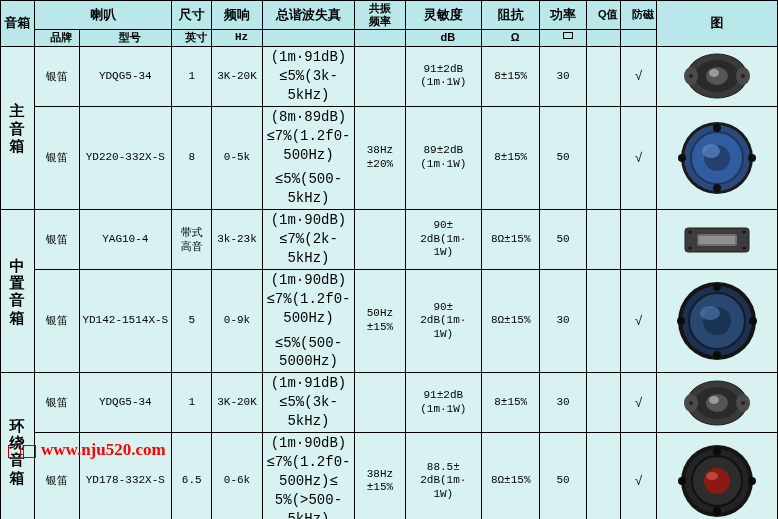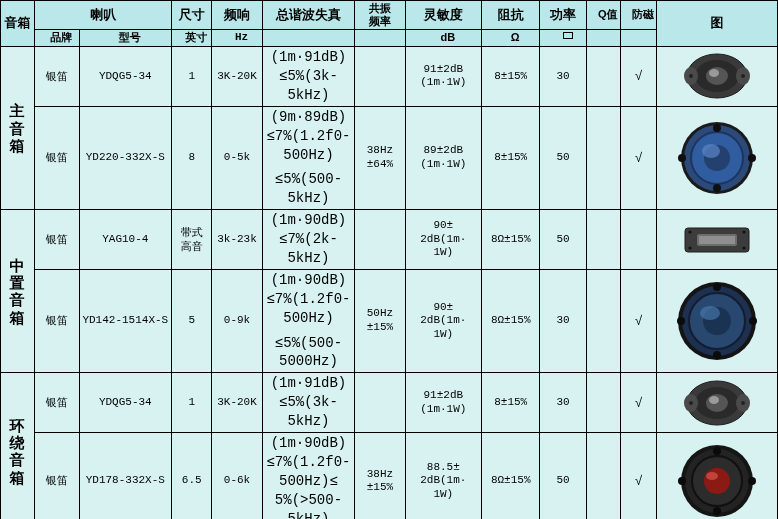--- a/index.html
+++ b/index.html
@@ -197,30 +197,30 @@
           <circle cx="80" cy="24" r="2" fill="#222"></circle>
         </svg>
       </td>
     </tr>
     <tr>
       <td class="cell">银笛</td>
       <td class="cell mono">YD220-332X-S</td>
       <td class="cell mono">8</td>
       <td class="cell mono">0-5k</td>
       <td class="cell thd mono">
-        <div>(9m·89dB)</div>
+        <div>(8m·89dB)</div>
         <div>≤7%(1.2f0-</div>
         <div>500Hz)</div>
         <div style="height:6px"></div>
         <div>≤5%(500-</div>
         <div>5kHz)</div>
       </td>
       <td class="cell mono">
         <div>38Hz</div>
-        <div>±64%</div>
+        <div>±20%</div>
       </td>
       <td class="cell mono">
         <div>89±2dB</div>
         <div>(1m·1W)</div>
       </td>
       <td class="cell mono">8±15%</td>
       <td class="cell mono">50</td>
       <td class="cell"></td>
       <td class="cell check">√</td>
       <td class="imgcell">
@@ -398,14 +398,17 @@
           <circle cx="21" cy="38" r="4" fill="#0a0a0a"></circle>
           <circle cx="91" cy="38" r="4" fill="#0a0a0a"></circle>
           <circle cx="56" cy="8" r="4" fill="#0a0a0a"></circle>
           <circle cx="56" cy="68" r="4" fill="#0a0a0a"></circle>
         </svg>
       </td>
     </tr>
   </tbody>
 </table>
 
-
+<div id="wm">
+  <span class="sq"></span><span class="sq2"></span><span>www.nju520.com</span>
 </div>
 
+</div>
+
 </body></html>

